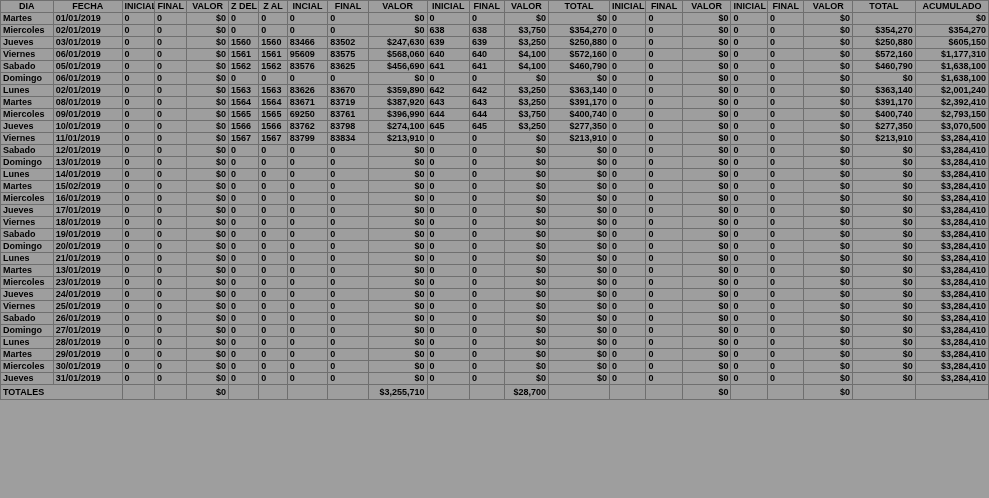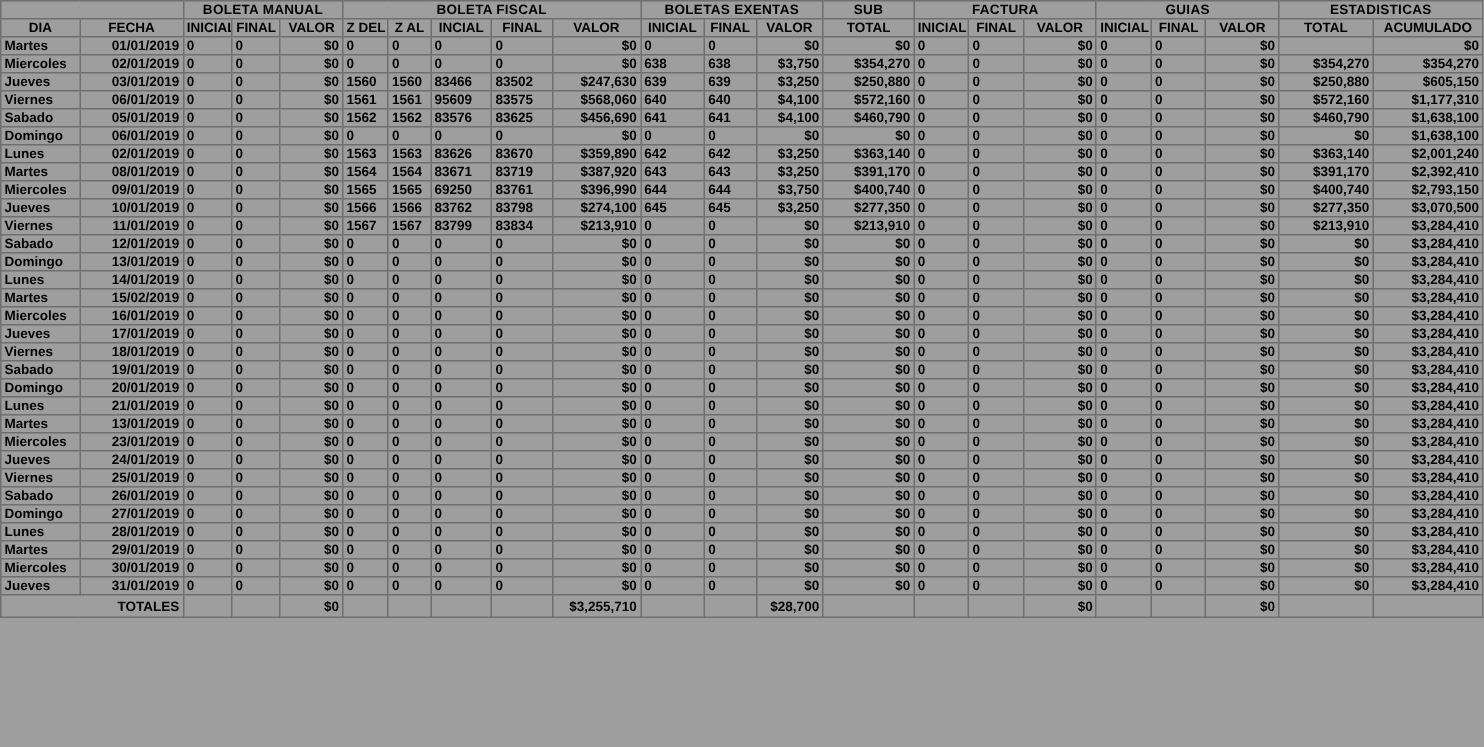--- a/index.html
+++ b/index.html
@@ -56,26 +56,25 @@
     text-align: left;
   }
   .day {
     color: #0b0b6b;
     font-weight: bold;
     text-align: left;
   }
   .date {
     color: #0b0b6b;
     font-weight: bold;
-    text-align: right;
+    text-align: left;
   }
   tr.totals td {
     height: 14px;
     line-height: 14px;
-    text-align: right;
   }
   .totlabel {
     text-align: left;
   }
 </style>
 </head>
 <body>
 
 <table class="sheet">
   <colgroup>
@@ -98,30 +97,20 @@
       <col style="width:48px">
     <col style="width:36px">
       <col style="width:36px">
       <col style="width:48px">
     <col style="width:62px">
       <col style="width:72px">
   </colgroup>
 
   <thead>
     <tr>
-      <td class="grp corner-box" colspan="2"></td>
-      <td class="grp" colspan="3">BOLETA MANUAL</td>
-      <td class="grp" colspan="5">BOLETA FISCAL</td>
-      <td class="grp" colspan="3">BOLETAS EXENTAS</td>
-      <td class="grp" colspan="1">SUB</td>
-      <td class="grp" colspan="3">FACTURA</td>
-      <td class="grp" colspan="3">GUIAS</td>
-      <td class="grp" colspan="2">ESTADISTICAS</td>
-    </tr>
-    <tr>
       <td class="hdr">DIA</td>
       <td class="hdr">FECHA</td>
       <td class="hdr">INICIAL</td>
       <td class="hdr">FINAL</td>
       <td class="hdr">VALOR</td>
       <td class="hdr">Z DEL</td>
       <td class="hdr">Z AL</td>
       <td class="hdr">INCIAL</td>
       <td class="hdr">FINAL</td>
       <td class="hdr">VALOR</td>

